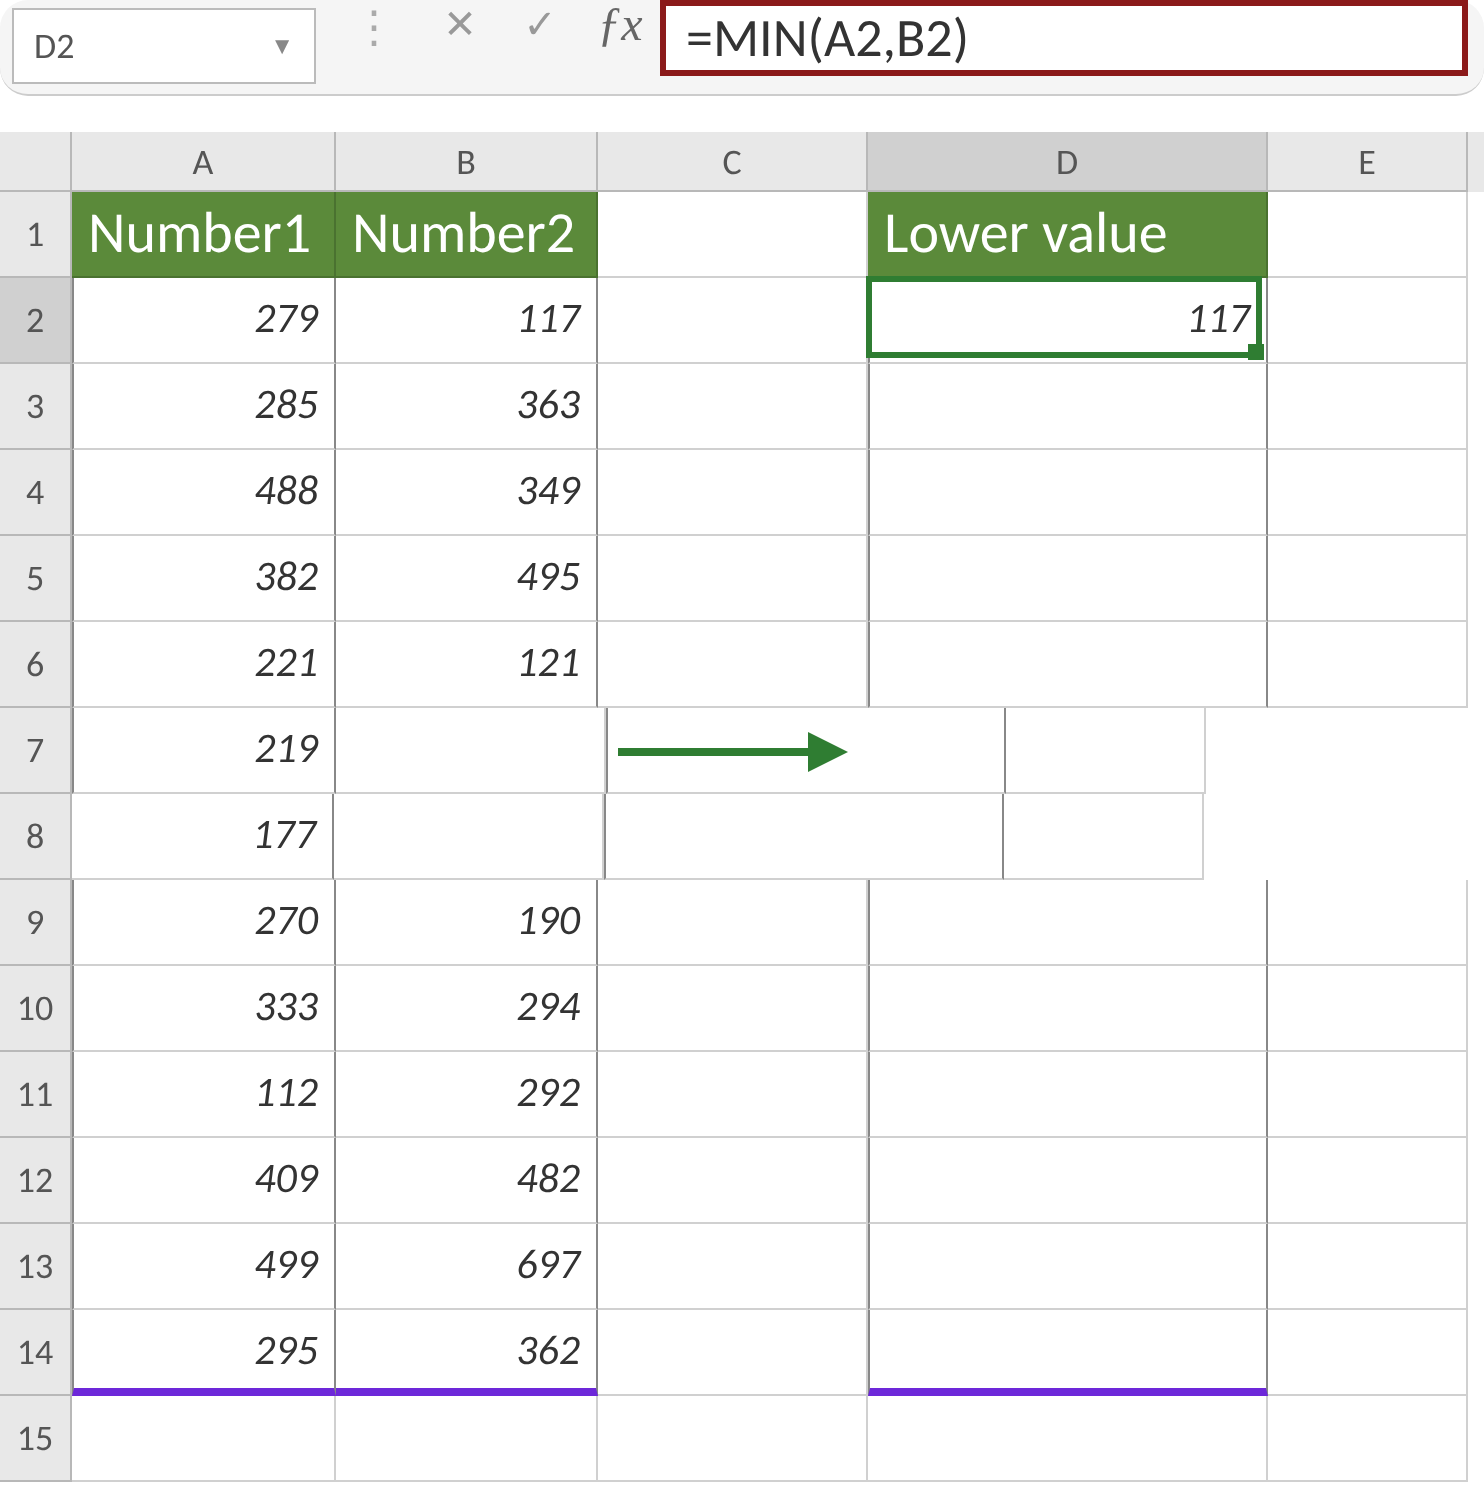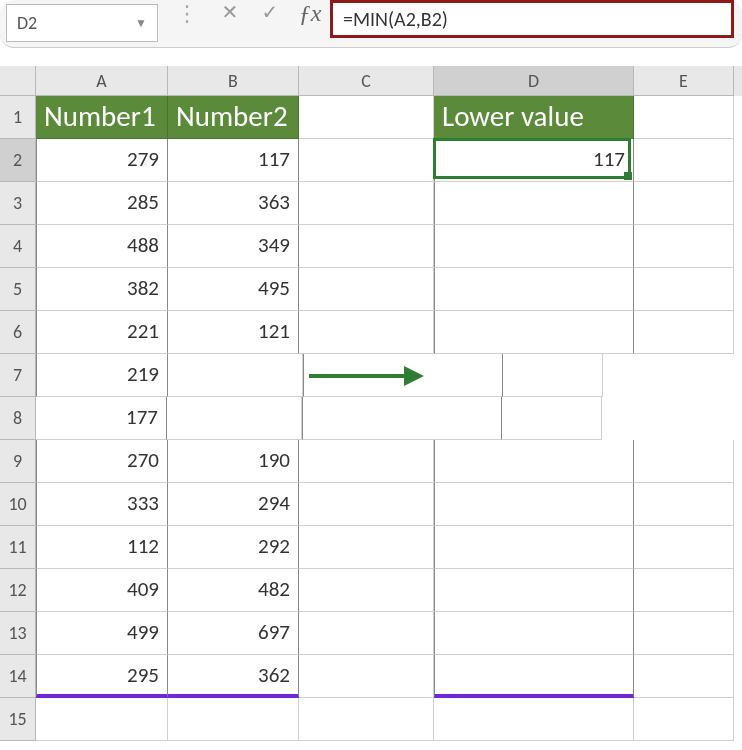--- a/index.html
+++ b/index.html
@@ -64,21 +64,21 @@
       font-size: 24px;
     }
     .formula-input {
       flex: 1;
       height: 38px;
       border: 3px solid #8B1A1A;
       background: #fff;
       display: flex;
       align-items: center;
       padding: 0 10px;
-      font-size: 20px;
+      font-size: 27px;
       color: #333;
       margin-right: 8px;
     }
     .grid-area {
       position: relative;
       margin-top: 18px;
     }
     .col-headers {
       display: flex;
       height: 30px;
@@ -143,20 +143,21 @@
       text-align: left;
       font-size: 29px;
       border-right: 1px solid #4a7230;
       border-bottom: 1px solid #4a7230;
     }
     .cell.bordered-left {
       border-left: 1px solid #888;
     }
     .cell.bordered-right {
       border-right: 1px solid #888;
+      font-style: italic;
     }
     .cell.bordered-bottom {
       border-bottom: 4px solid #6d28d9;
     }
     .selected-cell-overlay {
       position: absolute;
       border: 3px solid #2F7D32;
       pointer-events: none;
       z-index: 10;
     }

